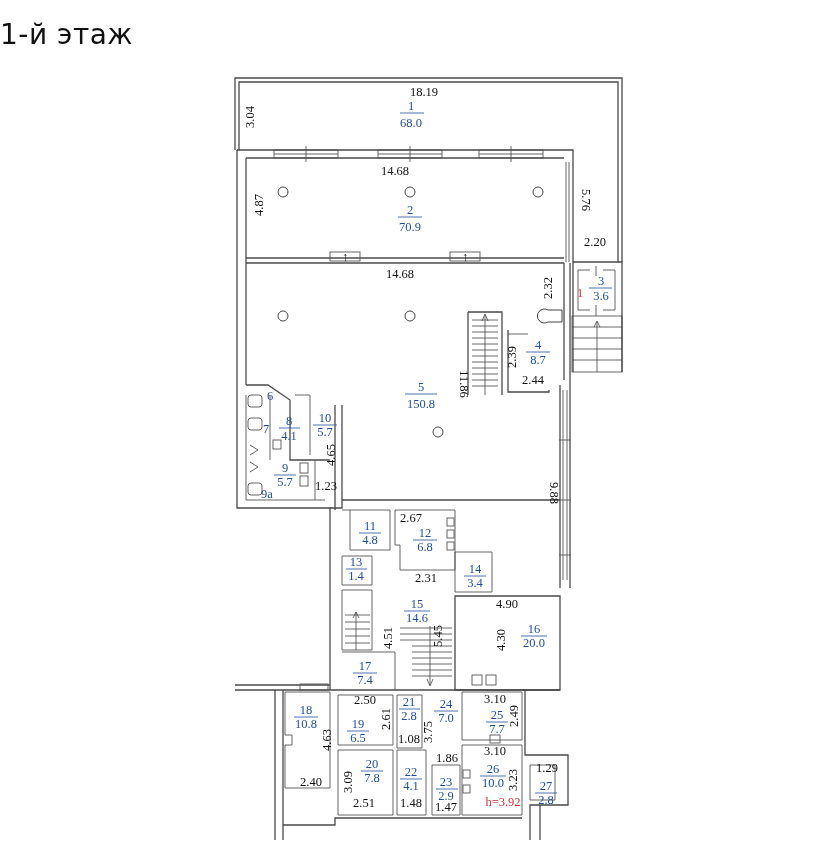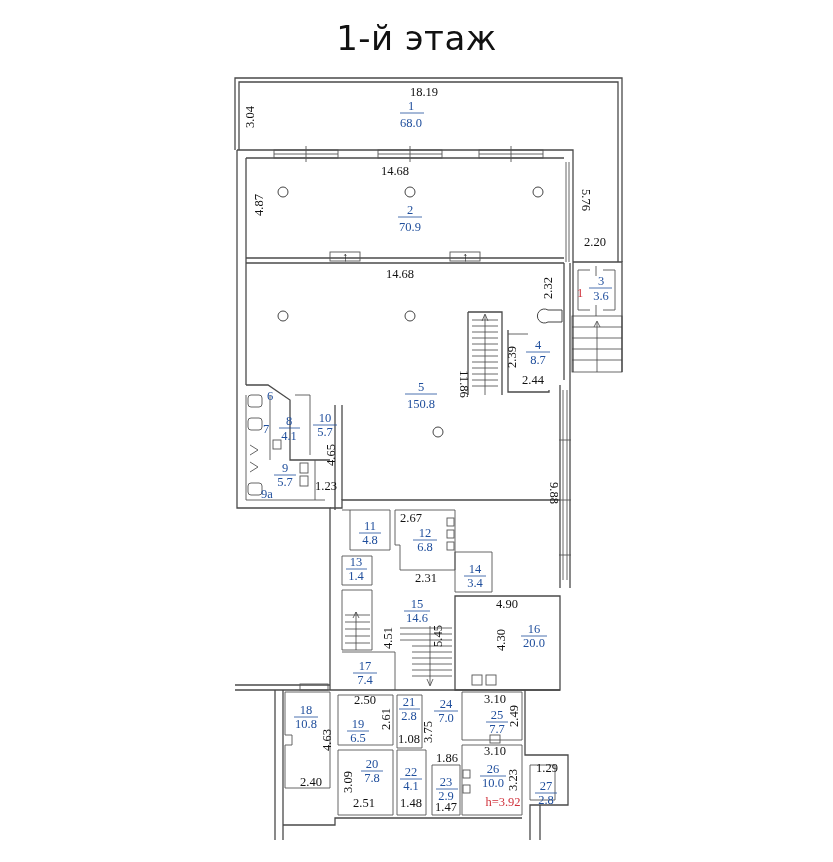--- a/index.html
+++ b/index.html
@@ -1,17 +1,17 @@
 <!DOCTYPE html>
 <html><head>
 <meta charset="utf-8">
 <style>
   html, body { margin: 0; padding: 0; background: #ffffff; }
   body { width: 833px; height: 862px; position: relative; overflow: hidden; font-family: "DejaVu Sans", sans-serif; }
-  .title { position: absolute; left: 0; top: 18px; width: 833px; text-align: center; font-family: "DejaVu Sans", sans-serif; font-size: 34px; color: #111; letter-spacing: 0.5px; }
+  .title { position: absolute; left: 0; top: 18px; width: 833px; text-align: left; font-family: "DejaVu Sans", sans-serif; font-size: 28px; color: #111; letter-spacing: 0.5px; }
   svg.plan { position: absolute; left: 0; top: 0; }
   .wall { fill: none; stroke: #4a4a4a; stroke-width: 1.3; }
   .wallthin { fill: none; stroke: #555; stroke-width: 0.9; }
   .dim { font-family: "Liberation Serif", serif; font-size: 12.5px; fill: #111; }
   .rn { font-family: "Liberation Serif", serif; font-size: 12.5px; fill: #1f4e9c; }
   .red { font-family: "Liberation Serif", serif; font-size: 12.5px; fill: #d0303a; }
   .frac { stroke: #1f4e9c; stroke-width: 0.8; }
   .col { fill: none; stroke: #444; stroke-width: 1; }
   .stair { stroke: #444; stroke-width: 0.8; fill: none; }
 </style>

